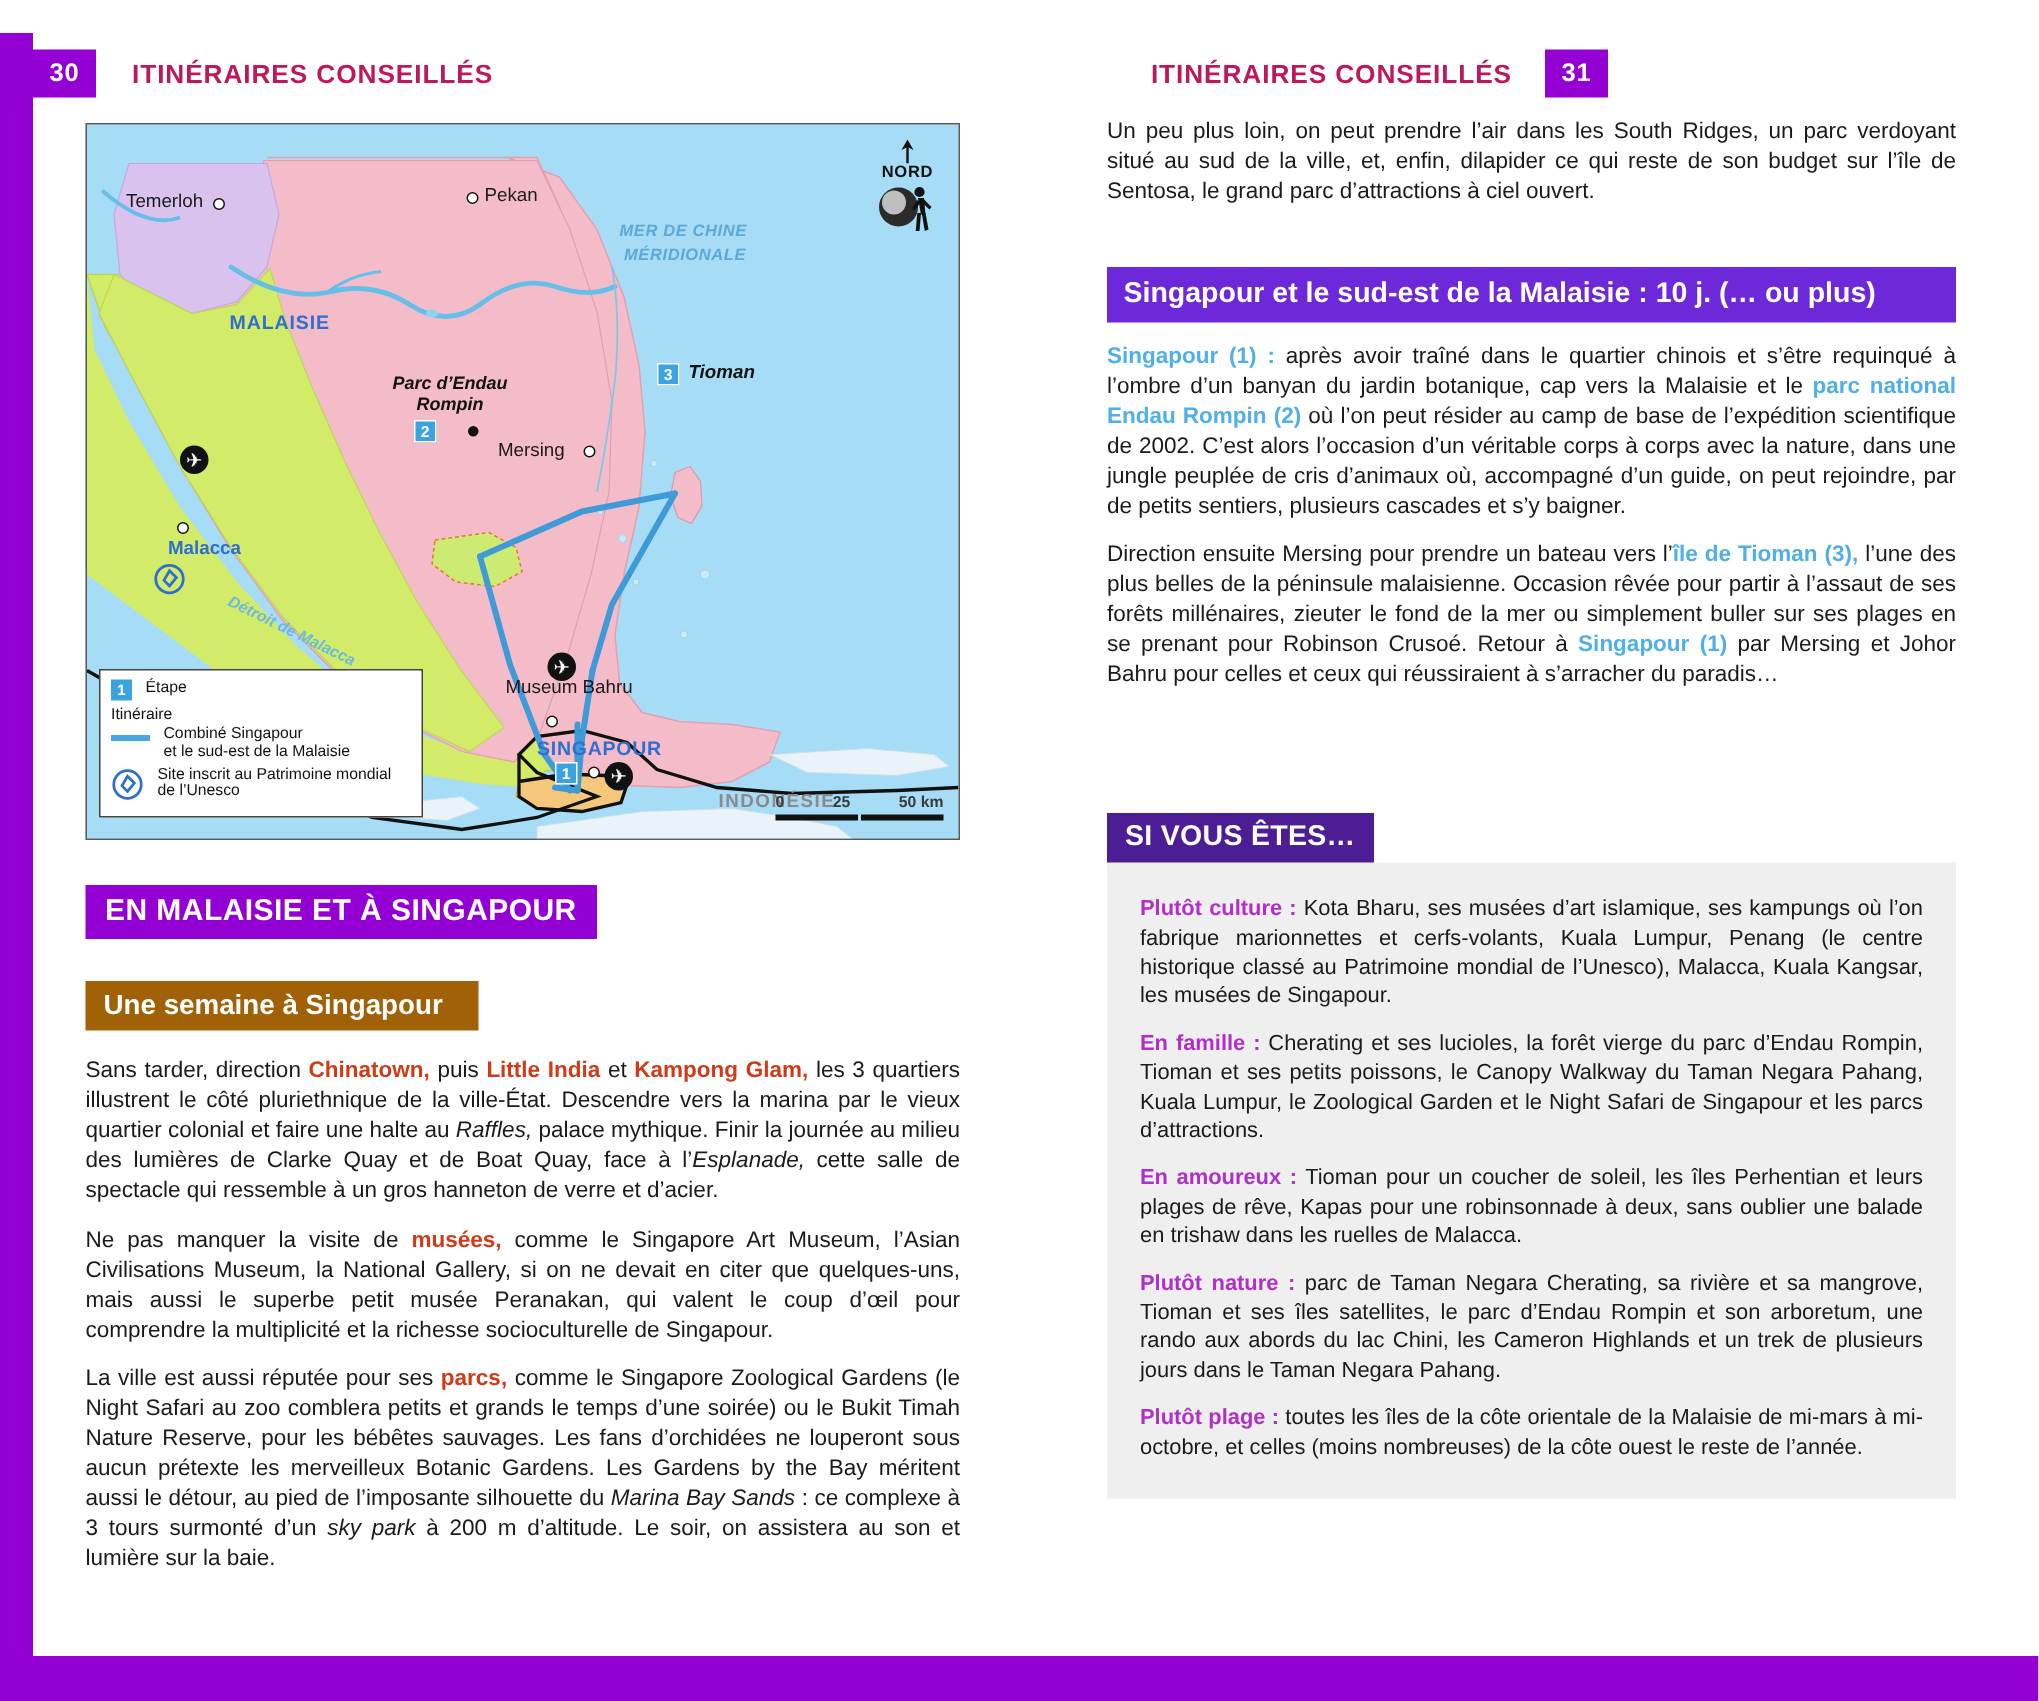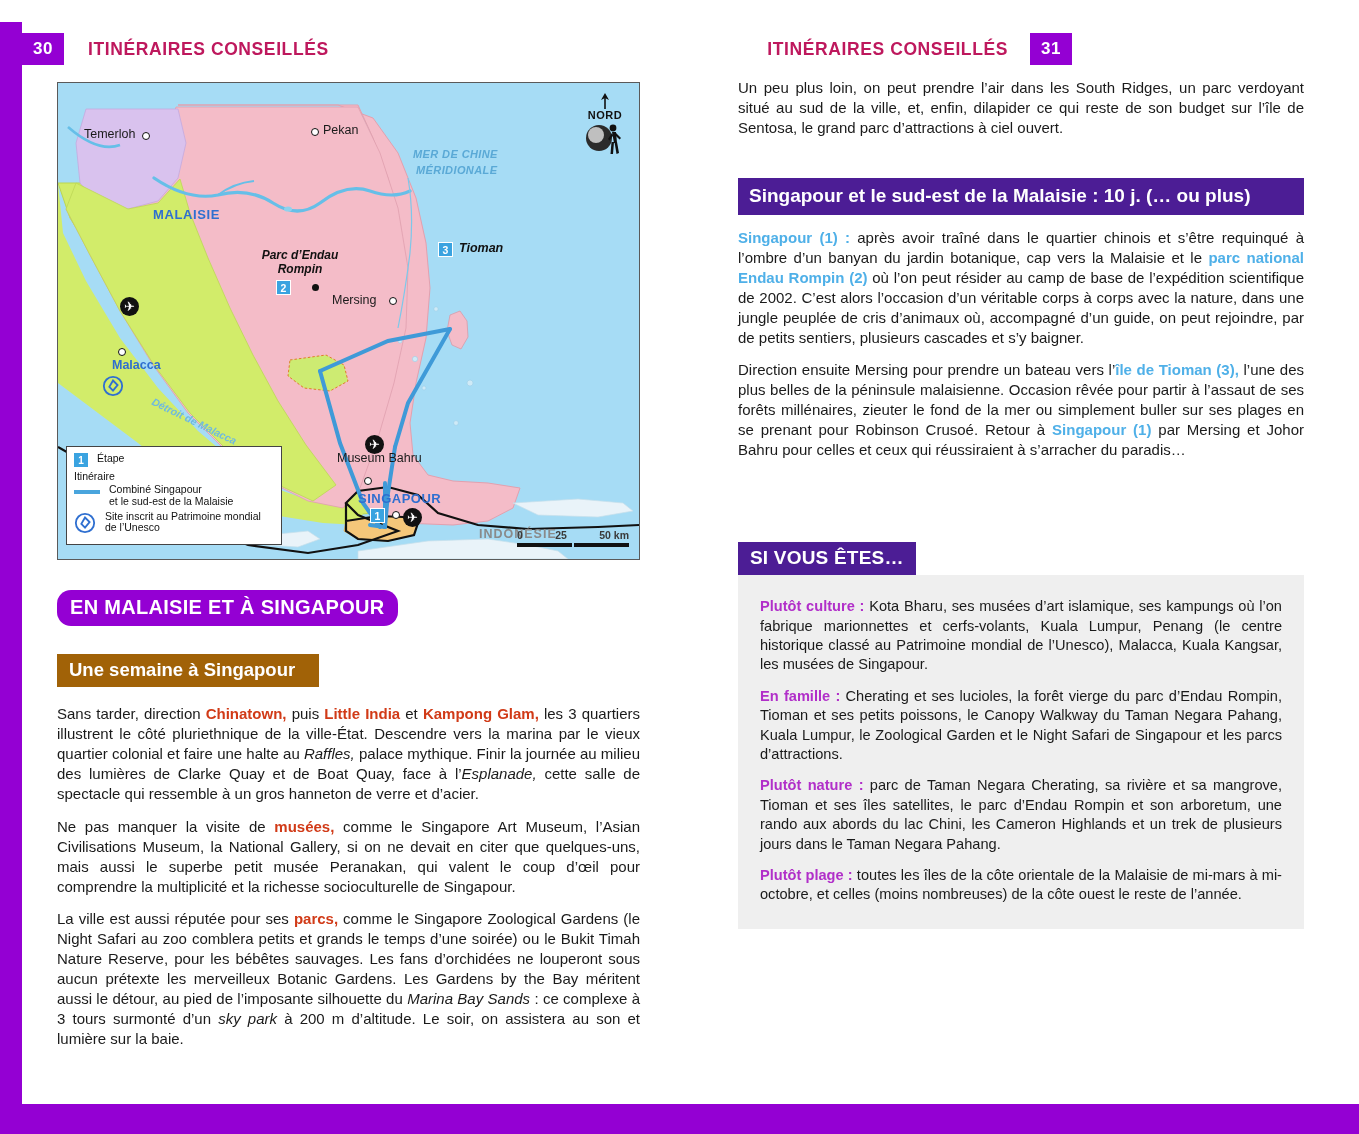--- a/index.html
+++ b/index.html
@@ -93,29 +93,28 @@
   .scalebar .nums { display:flex; justify-content:space-between; font-size:10.5px; color:#3a3a3a; font-weight:bold; }
   .scalebar .bars { display:flex; margin-top:2px; }
   .scalebar .bars i { display:block; height:4px; flex:1; background:#111; }
   .scalebar .bars i:nth-child(2){ background:#111; margin-left:2px; }
 
   
   .h-purple {
     display:inline-block; background:#9400d3; color:#ffffff;
     font-size:20px; font-weight:bold; padding:6px 13px 7px 13px; letter-spacing:.3px;
     margin-top:30px;
-    border-radius:14px;
   }
   .h-red {
     display:inline-block; background:#a16207; color:#ffffff;
     font-size:18.5px; font-weight:bold; padding:5px 24px 6px 12px;
     margin-top:28px;
   }
   .h-blue {
-    display:block; background:#4c1d95; color:#ffffff;
+    display:block; background:#6d28d9; color:#ffffff;
     font-size:19px; font-weight:bold; padding:7px 11px 8px 11px; letter-spacing:0;
   }
   .h-purple-small {
     display:inline-block; background:#4c1d95; color:#ffffff;
     font-size:19px; font-weight:bold; padding:5px 12px 6px 12px; letter-spacing:.2px;
   }
 
   
   p.body {
     font-size:15px; line-height:1.33; color:#1a1a1a; text-align:justify;
@@ -373,20 +372,23 @@
     <div class="h-purple-small">SI VOUS ÊTES…</div>
 
     <div class="greybox">
       <p>
         <span class="purple-b">Plutôt culture :</span><span> Kota Bharu, ses musées d’art islamique, ses kampungs où l’on fabrique marionnettes et cerfs-volants, Kuala Lumpur, Penang (le centre historique classé au Patrimoine mondial de l’Unesco), Malacca, Kuala Kangsar, les musées de Singapour.</span>
       </p>
       <p>
         <span class="purple-b">En famille :</span><span> Cherating et ses lucioles, la forêt vierge du parc d’Endau Rompin, Tioman et ses petits poissons, le Canopy Walkway du Taman Negara Pahang, Kuala Lumpur, le Zoological Garden et le Night Safari de Singapour et les parcs d’attractions.</span>
       </p>
       <p>
+        <span class="purple-b">En amoureux :</span><span> Tioman pour un coucher de soleil, les îles Perhentian et leurs plages de rêve, Kapas pour une robinsonnade à deux, sans oublier une balade en trishaw dans les ruelles de Malacca.</span>
+      </p>
+      <p>
         <span class="purple-b">Plutôt nature :</span><span> parc de Taman Negara Cherating, sa rivière et sa mangrove, Tioman et ses îles satellites, le parc d’Endau Rompin et son arboretum, une rando aux abords du lac Chini, les Cameron Highlands et un trek de plusieurs jours dans le Taman Negara Pahang.</span>
       </p>
       <p>
         <span class="purple-b">Plutôt plage :</span><span> toutes les îles de la côte orientale de la Malaisie de mi-mars à mi-octobre, et celles (moins nombreuses) de la côte ouest le reste de l’année.</span>
       </p>
     </div>
   </div>
 
 </div>
 

